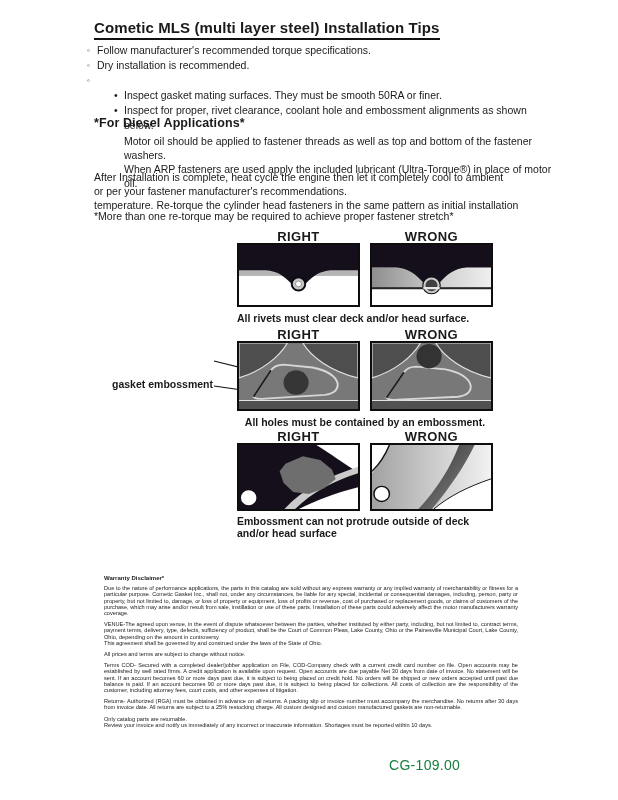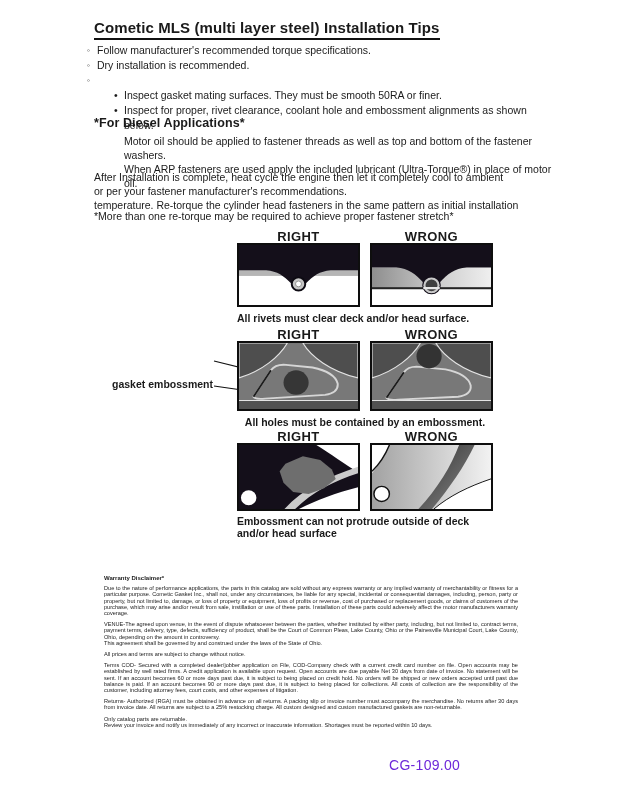--- a/index.html
+++ b/index.html
@@ -18,21 +18,21 @@
   .dlabel{font-size:13px;font-weight:600;text-align:center;letter-spacing:.4px;width:123px;}
   .caption{font-size:10.5px;font-weight:bold;line-height:12px;}
   .panel{box-sizing:border-box;width:123px;border:2.5px solid #0e0e0e;background:#fff;}
   .panel.thin{border-width:2px;}
   .panel svg{display:block;width:100%;height:100%;}
   .callout{font-size:10.5px;font-weight:bold;line-height:12px;text-align:right;}
   .fineprint{width:414px;font-size:5.6px;line-height:6.2px;color:#222;text-align:justify;}
   .fp-h{font-weight:bold;margin-bottom:4px;font-size:6px;}
   .fp-p{margin-bottom:5px;}
   .fp-p span{display:block;}
-  .footer-num{font-size:14px;color:#6d28d9;letter-spacing:.3px;}
+  .footer-num{font-size:14px;color:#15803d;letter-spacing:.3px;}
 </style>
 </head>
 <body>
 
 <div class="page">
 
   <div class="abs" style="left:94px;top:19px;">
     <span class="title">Cometic MLS (multi layer steel) Installation Tips</span>
   </div>
 

